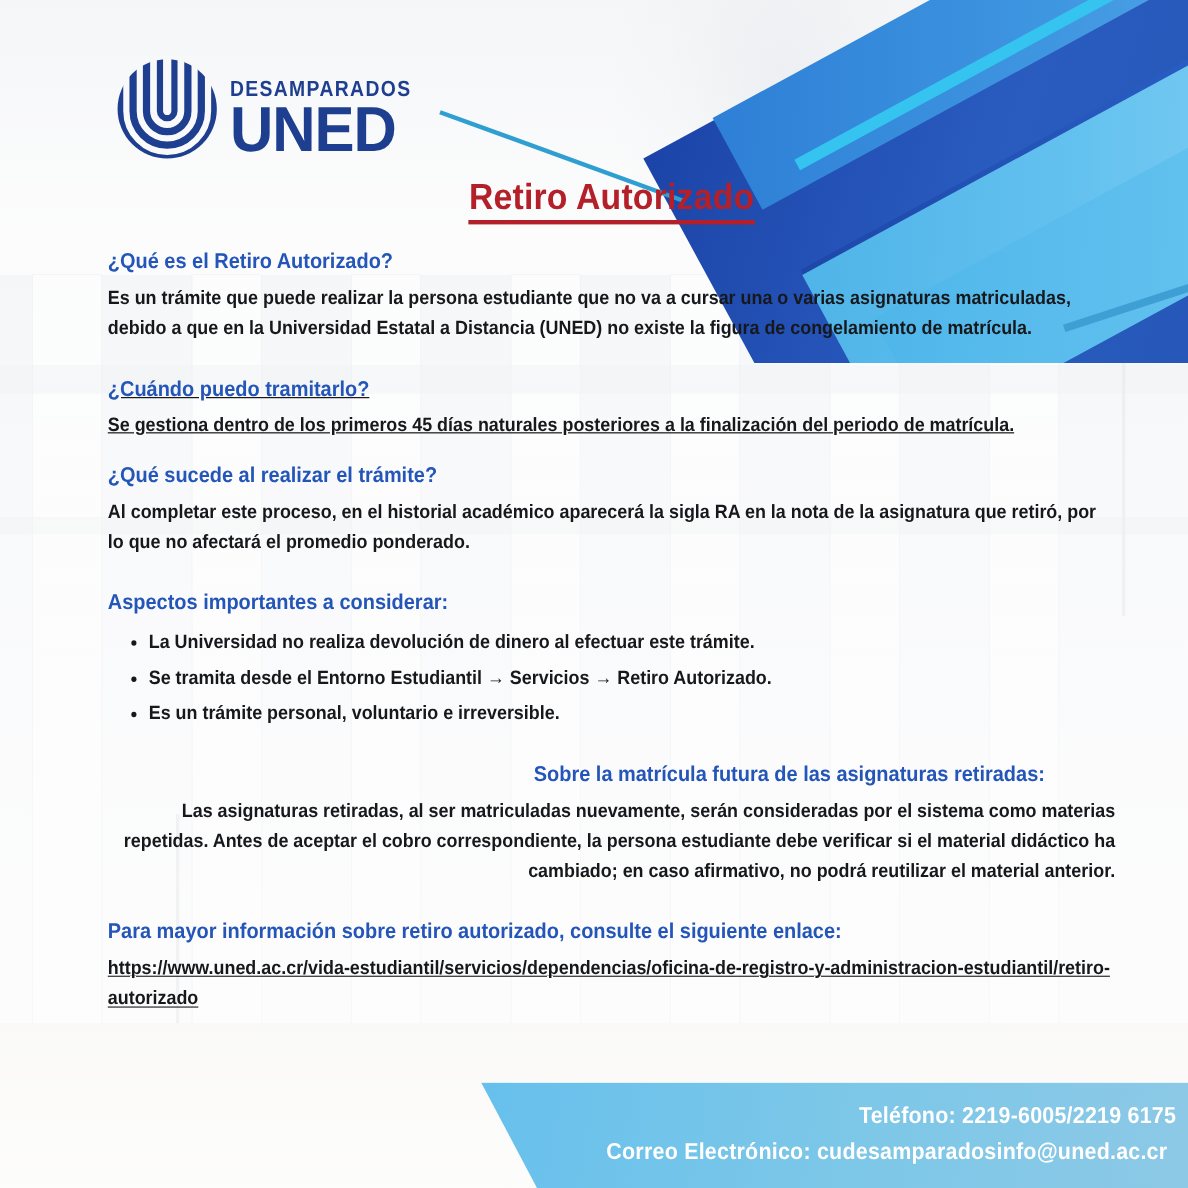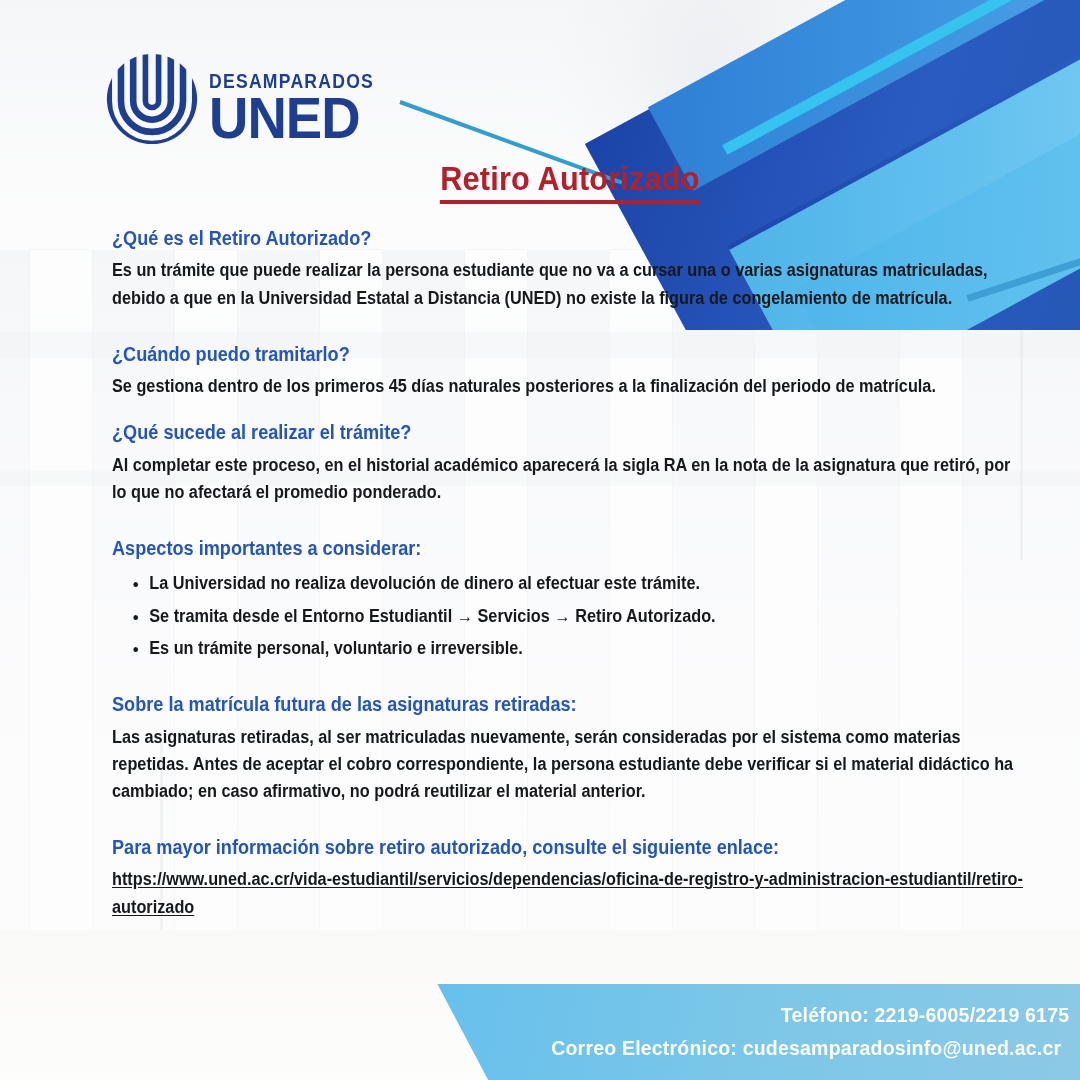--- a/index.html
+++ b/index.html
@@ -114,21 +114,21 @@
   }
   .logo-word{
     font-family:"Liberation Sans", sans-serif;
     font-weight:bold;font-size:58px;letter-spacing:-1px;
     color:#1e3f8f;line-height:.85;
     transform:scaleX(.94);transform-origin:left center;
   }
 
   
   .content{
-    position:absolute;left:112px;top:160px;width:916px;
+    position:absolute;left:98px;top:160px;width:916px;
     font-family:"Liberation Sans", sans-serif;
   }
   .title{
     text-align:center;
     font-size:33px;font-weight:bold;
     color:#b4202a;
     letter-spacing:.2px;
     margin:0 0 26px 0;
     padding-bottom:2px;
     transform:scaleX(.93);
@@ -249,40 +249,40 @@
 
   <div class="content">
 
     <div class="title"><span>Retiro Autorizado</span></div>
 
     <div class="sec">
       <h2 class="h">¿Qué es el Retiro Autorizado?</h2>
       <p class="b">Es un trámite que puede realizar la persona estudiante que no va a cursar una o varias asignaturas matriculadas, debido a que en la Universidad Estatal a Distancia (UNED) no existe la figura de congelamiento de matrícula.</p>
     </div>
 
-    <div class="sec" style="margin-top:30px;">
+    <div class="sec" style="margin-top:30px;text-decoration:underline;">
       <h2 class="h">¿Cuándo puedo tramitarlo?</h2>
       <p class="b">Se gestiona dentro de los primeros 45 días naturales posteriores a la finalización del periodo de matrícula.</p>
     </div>
 
     <div class="sec" style="margin-top:20px;">
       <h2 class="h">¿Qué sucede al realizar el trámite?</h2>
       <p class="b">Al completar este proceso, en el historial académico aparecerá la sigla RA en la nota de la asignatura que retiró, por lo que no afectará el promedio ponderado.</p>
     </div>
 
     <div class="sec" style="margin-top:30px;">
       <h2 class="h">Aspectos importantes a considerar:</h2>
       <ul class="bl">
         <li>La Universidad no realiza devolución de dinero al efectuar este trámite.</li>
         <li>Se tramita desde el Entorno Estudiantil → Servicios → Retiro Autorizado.</li>
         <li>Es un trámite personal, voluntario e irreversible.</li>
       </ul>
     </div>
 
-    <div class="sec" style="margin-top:28px;">
+    <div class="sec" style="margin-top:28px;text-align:right;">
       <h2 class="h">Sobre la matrícula futura de las asignaturas retiradas:</h2>
       <p class="b">Las asignaturas retiradas, al ser matriculadas nuevamente, serán consideradas por el sistema como materias repetidas. Antes de aceptar el cobro correspondiente, la persona estudiante debe verificar si el material didáctico ha cambiado; en caso afirmativo, no podrá reutilizar el material anterior.</p>
     </div>
 
     <div class="sec" style="margin-top:30px;">
       <h2 class="h link-head">Para mayor información sobre retiro autorizado, consulte el siguiente enlace:</h2>
       <a class="lnk" href="#">https://www.uned.ac.cr/vida-estudiantil/servicios/dependencias/oficina-de-registro-y-administracion-estudiantil/retiro-autorizado</a>
     </div>
 
   </div>

